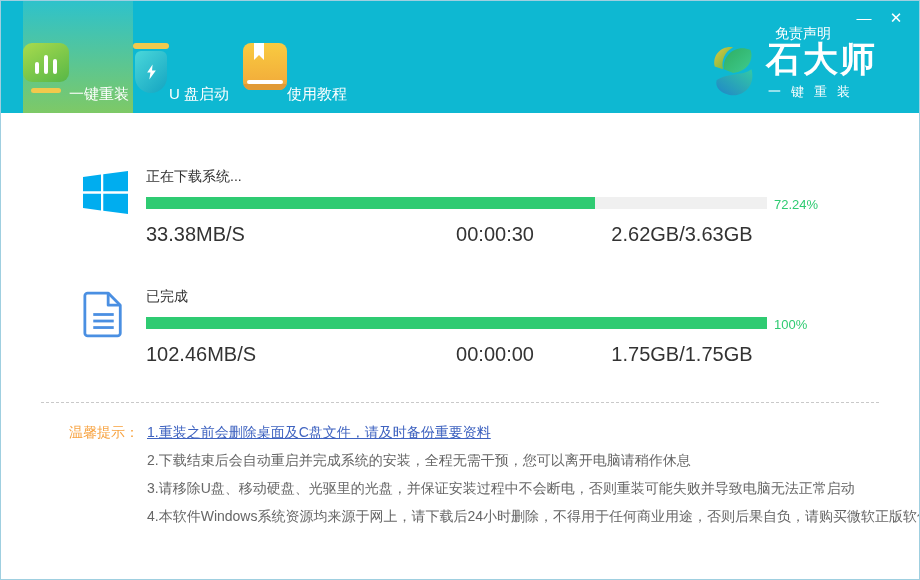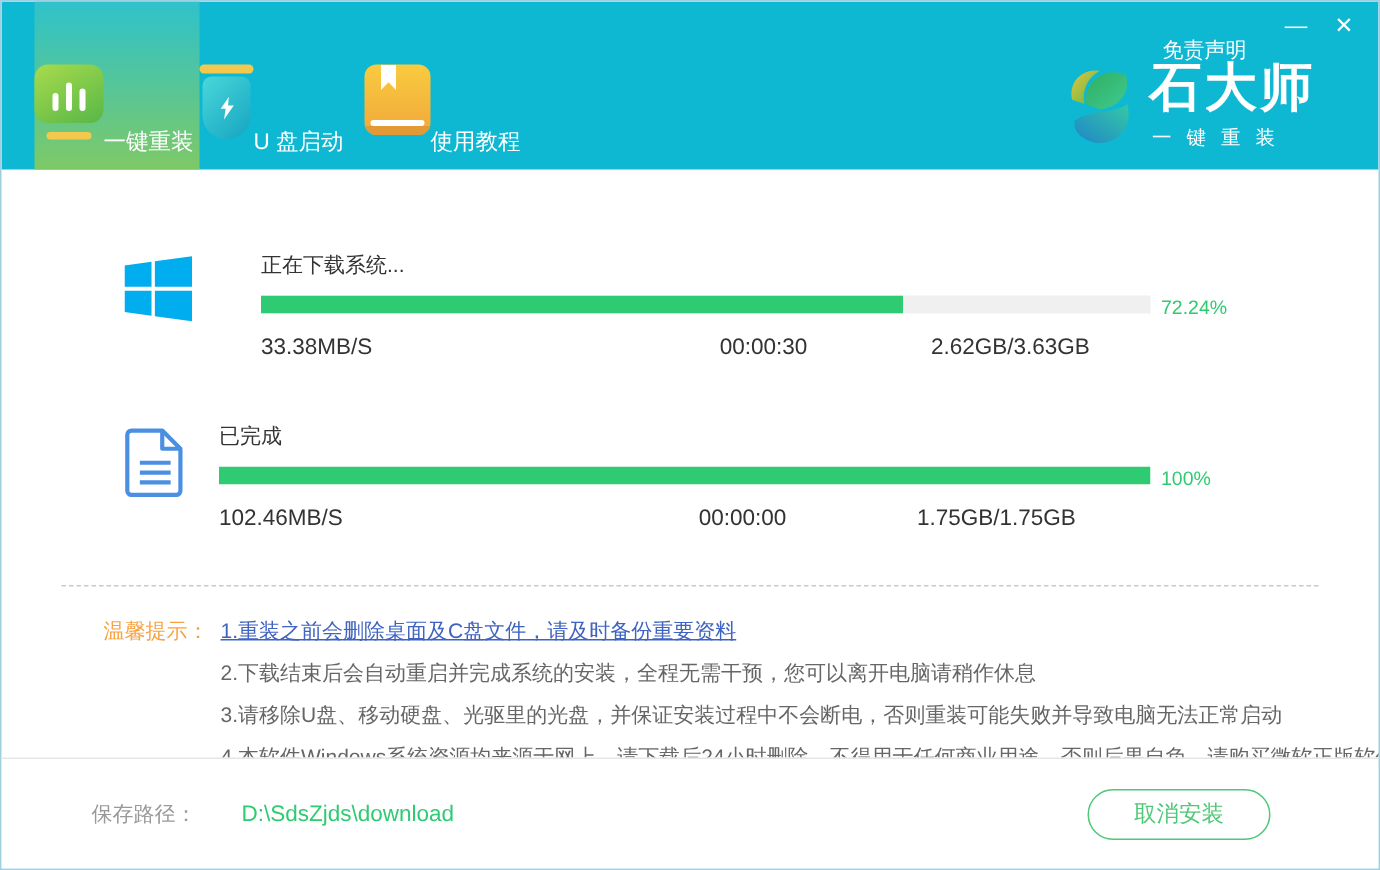--- a/index.html
+++ b/index.html
@@ -36,29 +36,29 @@
   .winbtn { position:absolute; top:6px; color:#fff; font-size:15px; width:22px; height:22px; line-height:22px; text-align:center; cursor:pointer; }
   .min { right:44px; } .close { right:12px; }
 
   .brand { position:absolute; top:40px; right:42px; display:flex; align-items:flex-start; }
   .brand-mark { width:44px; height:58px; margin-right:10px; margin-top:2px; }
   .brand-name { font-size:35px; font-weight:bold; color:#fff; line-height:1; letter-spacing:2px; }
   .brand-sub { font-size:13px; color:#fff; letter-spacing:10px; margin-top:7px; text-indent:2px; white-space:nowrap; }
 
   
   .dl-group { display:flex; margin:0 75px 0 82px; }
-  .g1 { margin-top:55px;gap:28px; } .g2 { margin-top:42px; }
+  .g1 { margin-top:55px; } .g2 { margin-top:42px; }
   .dl-iconcol { width:46px; margin-right:17px; padding-top:2px; flex-shrink:0; }
   .dl-body { flex:1; min-width:0; }
   .dl-title { font-size:14px; color:#333; margin-bottom:11px; }
   .bar-row { display:flex; align-items:flex-start; }
   .bar-track { flex:1; height:12px; background:#f0f0f0; overflow:hidden; }
   .bar-fill { height:100%; background:#2fcb72; width:0%; }
   .bar-pct { width:70px; margin-left:7px; font-size:13px; color:#2fcb72; white-space:nowrap; }
-  .stat-row { display:flex; margin-top:11px; font-size:15px; color:#333; }
+  .stat-row { display:flex; margin-top:11px; font-size:20px; color:#333; }
   .stat-row .s-left { flex:1; text-align:left; }
   .stat-row .s-mid { flex:1; text-align:center; }
   .stat-row .s-right { flex:1; text-align:left; }
 
   
   .dash-divider { margin:36px 40px 0; border-top:1px dashed #c9c9c9; height:0; }
   .tips { display:flex; margin:15px 40px 12px 68px; }
   .tips-label { width:78px; color:#f7a23f; font-size:14px; line-height:28px; flex-shrink:0; }
   .tips-list { font-size:14px; color:#666; line-height:28px; }
   .tip-item { white-space:nowrap; }
@@ -204,19 +204,14 @@
   <div class="tips">
     <div class="tips-label">温馨提示：</div>
     <div class="tips-list">
       <div class="tip-item hl">1.重装之前会删除桌面及C盘文件，请及时备份重要资料</div>
       <div class="tip-item">2.下载结束后会自动重启并完成系统的安装，全程无需干预，您可以离开电脑请稍作休息</div>
       <div class="tip-item">3.请移除U盘、移动硬盘、光驱里的光盘，并保证安装过程中不会断电，否则重装可能失败并导致电脑无法正常启动</div>
       <div class="tip-item">4.本软件Windows系统资源均来源于网上，请下载后24小时删除，不得用于任何商业用途，否则后果自负，请购买微软正版软件</div>
     </div>
   </div>
 
-  <div class="footer">
-    <span class="footer-label">保存路径：</span>
-    <span class="footer-path">D:\SdsZjds\download</span>
-    <button class="cancel-btn">取消安装</button>
-  </div>
 
 </div>
 
 </body></html>

